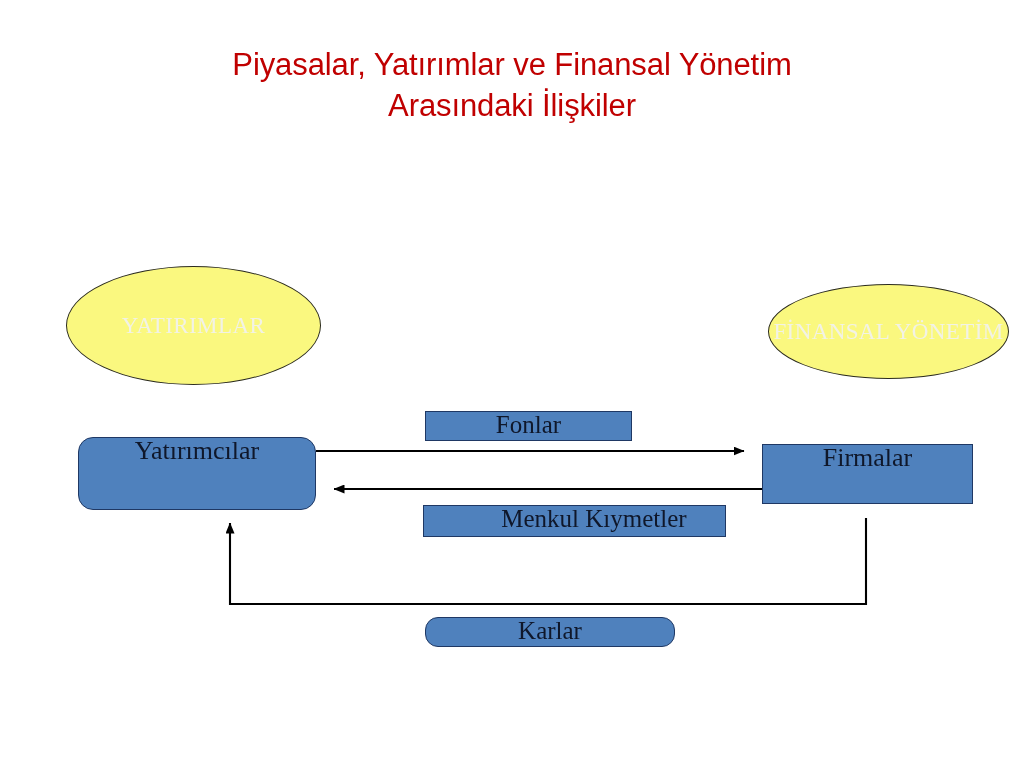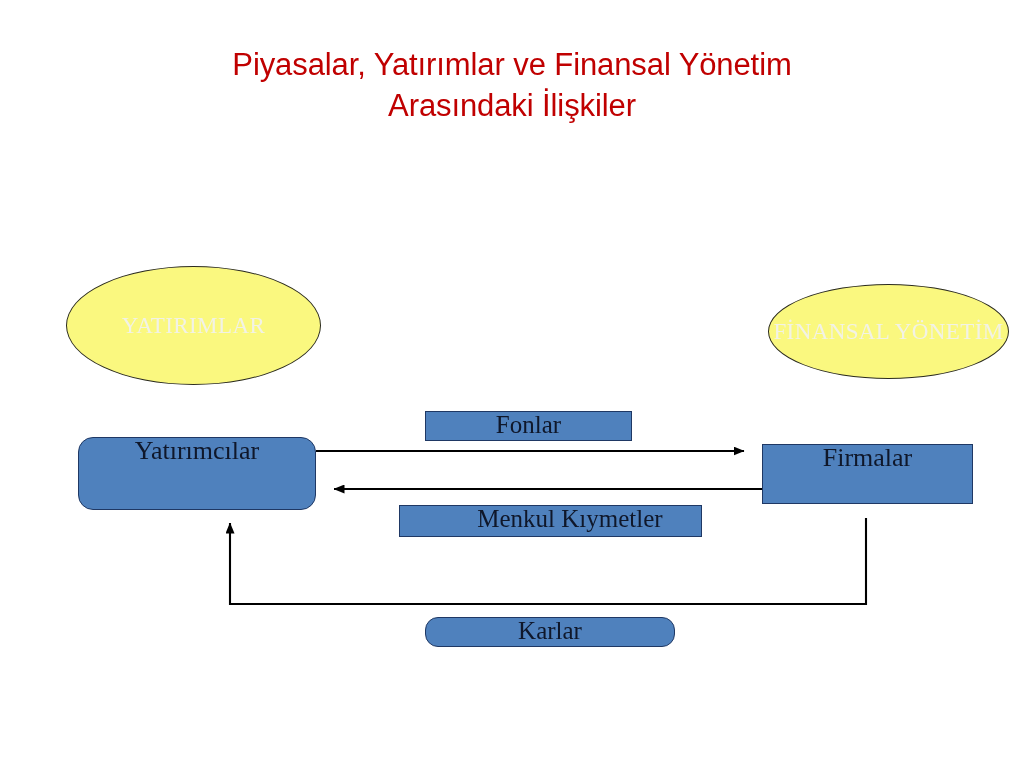--- a/index.html
+++ b/index.html
@@ -78,21 +78,21 @@
     justify-content: center;
     color: #0f172a;
     font-family: "Liberation Serif", serif;
     font-size: 26px;
     line-height: 1;
     white-space: nowrap;
   }
   #box-yatirimcilar { left: 78px;  top: 437px; width: 238px; height: 73px; border-radius: 15px; }
   #box-firmalar     { left: 762px; top: 444px; width: 211px; height: 60px; }
   #label-fonlar     { left: 425px; top: 411px; width: 207px; height: 30px; font-size: 25px; }
-  #label-menkul     { left: 399px; top: 505px; width: 303px; height: 32px; font-size: 25px; padding-left: 39px; }
+  #label-menkul     { left: 423px; top: 505px; width: 303px; height: 32px; font-size: 25px; padding-left: 39px; }
   #label-karlar     { left: 425px; top: 617px; width: 250px; height: 30px; font-size: 25px; border-radius: 13px; }
 
   
   #connectors {
     position: absolute;
     left: 0; top: 0;
     width: 1024px; height: 768px;
     pointer-events: none;
   }
 </style>

